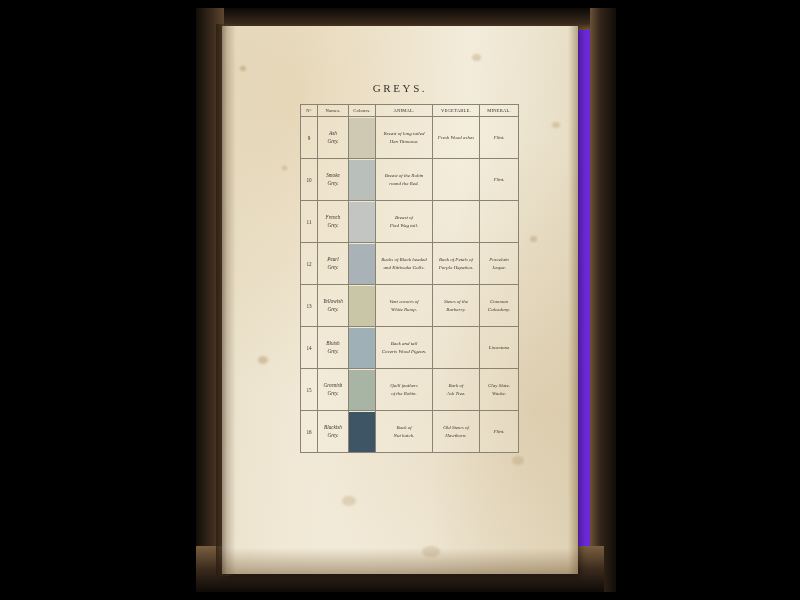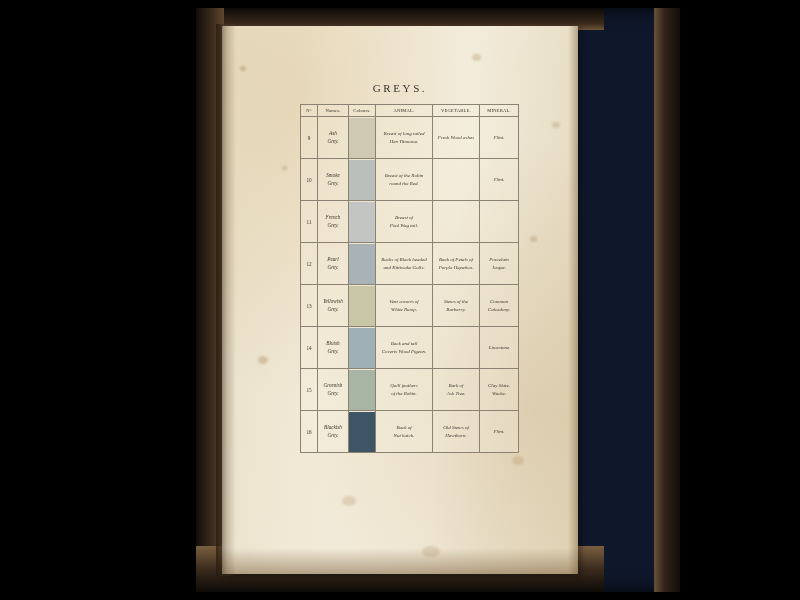--- a/index.html
+++ b/index.html
@@ -19,23 +19,23 @@
     width: 800px;
     height: 600px;
     background: #000000;
   }
 
   
   #book {
     position: absolute;
     left: 196px;
     top: 8px;
-    width: 484px;
+    width: 420px;
     height: 584px;
-    background: #0f172a;
+    background: #6d28d9;
     box-shadow: 0 0 18px rgba(0,0,0,0.9) inset;
   }
 
   
   #cover-left {
     position: absolute;
     left: 0px;
     top: 0px;
     width: 28px;
     height: 584px;

